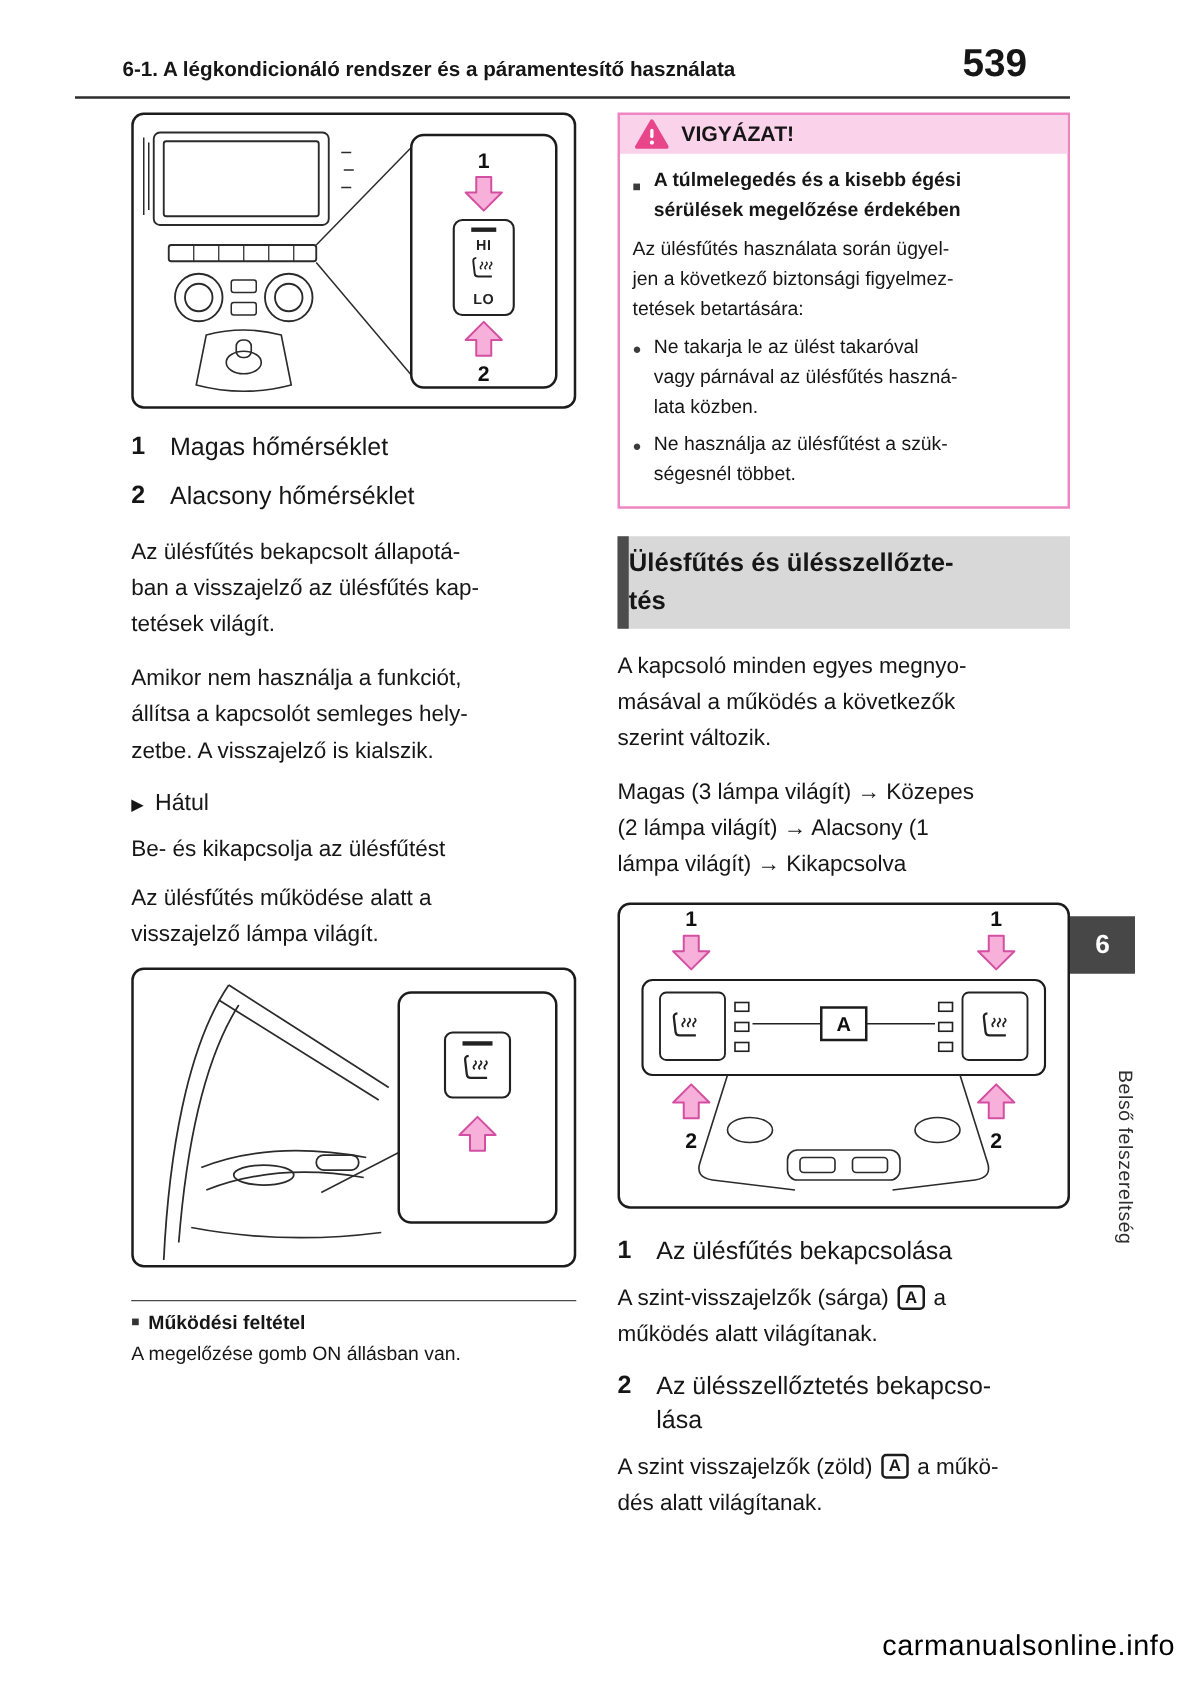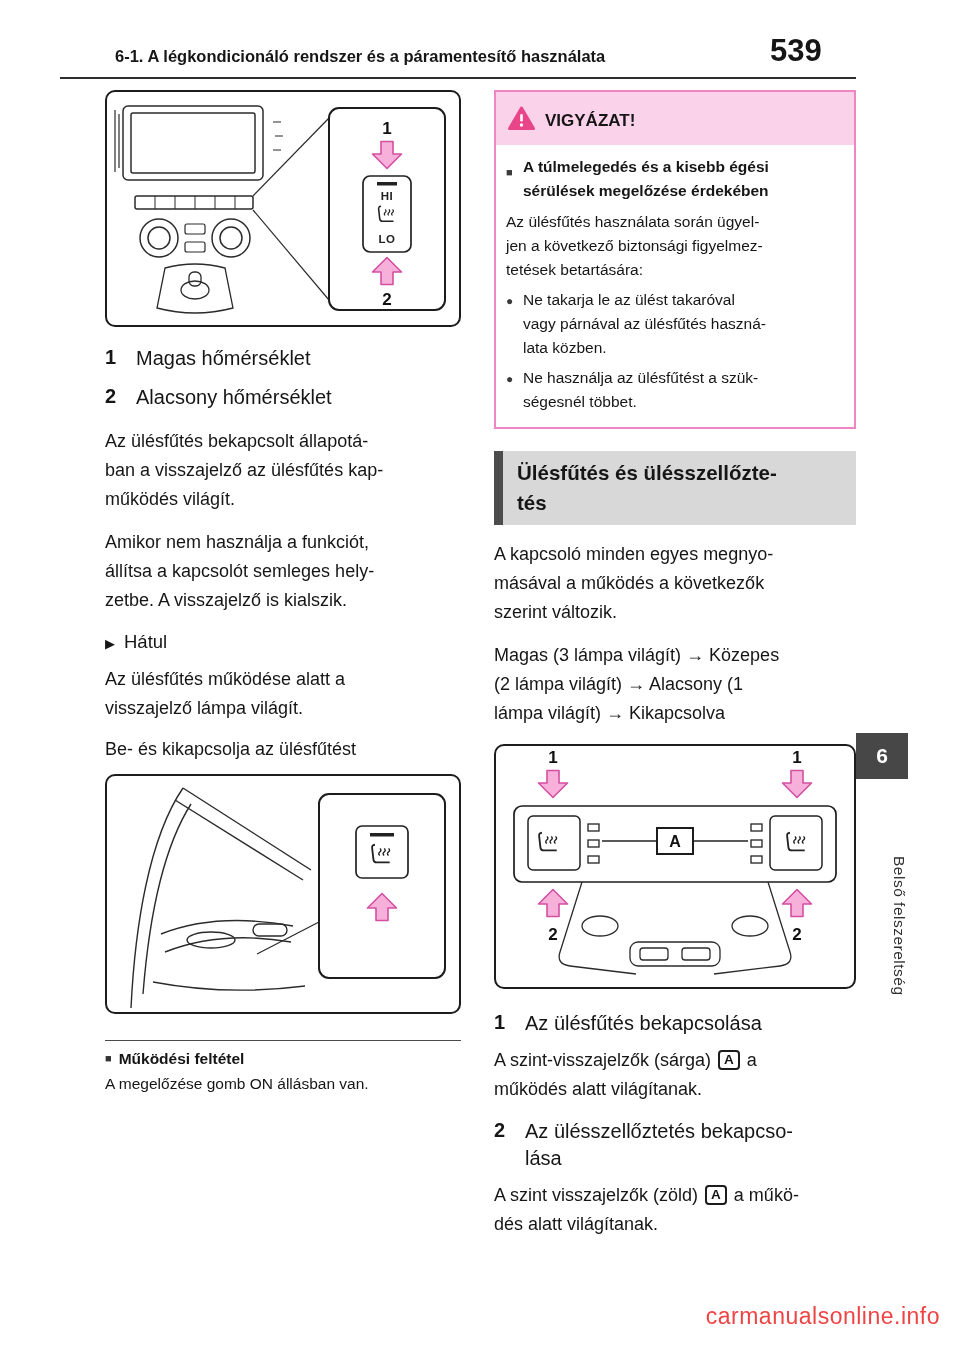--- a/index.html
+++ b/index.html
@@ -1,19 +1,19 @@
 <!DOCTYPE html>
 <html><head>
 <meta charset="utf-8">
 <style>
   *{margin:0;padding:0;box-sizing:border-box}
   html,body{width:960px;height:1352px}
   body{position:relative;background:#fff;color:#161616;font-family:"Liberation Sans",sans-serif;overflow:hidden}
 
-  .header-title{position:absolute;left:115px;top:47px;font-size:16.5px;font-weight:700}
+  .header-title{position:absolute;left:98px;top:47px;font-size:16.5px;font-weight:700}
   .page-number{position:absolute;left:770px;top:33px;width:86px;text-align:left;font-size:31px;font-weight:700}
   .header-rule{position:absolute;left:60px;top:77px;width:796px;height:2px;background:#2e2e2e}
 
   .col{position:absolute;top:90px}
   .col-left{left:105px;width:356px}
   .col-right{left:494px;width:362px}
 
   .body-text{font-size:18px;line-height:29px;white-space:pre-line;margin-bottom:14px}
 
   .fig{border:2px solid #1c1c1c;border-radius:10px;background:#fff;overflow:hidden}
@@ -33,40 +33,40 @@
   .pointer-item{display:flex;align-items:baseline;margin:4px 0 12px}
   .pointer-item .marker{font-size:13px;margin-right:9px}
   .pointer-item .txt{font-size:18.5px}
 
   .note{border-top:1.5px solid #4a4a4a;padding-top:9px;margin-top:24px}
   .note-heading{display:flex;font-weight:700;font-size:15.5px;margin-bottom:7px}
   .note-heading .marker{font-size:11px;margin-right:7px;padding-top:2px;color:#333}
   .note-text{font-size:15.5px}
 
   .warning{border:2.5px solid #ee86c3;margin-bottom:22px}
-  .warning-header{display:flex;align-items:flex-end;gap:10px;background:#fad2e9;padding:14px 12px}
+  .warning-header{display:flex;align-items:center;gap:10px;background:#fad2e9;padding:3px 12px}
   .warning-title{font-size:17px;font-weight:700}
   .warning-body{padding:10px 10px 13px}
   .w-heading{display:flex;font-size:15.5px;font-weight:700;line-height:24px;margin-bottom:7px}
   .w-heading .marker{flex:0 0 17px;font-size:11px;padding-top:5px;color:#3b3b3b}
   .w-heading .txt{white-space:pre-line}
   .w-intro{font-size:15.5px;line-height:24px;white-space:pre-line;margin-bottom:6px}
   .w-bullet{display:flex;font-size:15.5px;line-height:24px;margin-bottom:6px}
   .w-bullet .marker{flex:0 0 17px;font-size:12px;padding-top:1px;color:#3b3b3b}
   .w-bullet .txt{white-space:pre-line}
 
-  .section-header{background:#d8d8d8;border-left:9px solid #4c4c4c;padding:7px 10px 7px 14px;font-size:20.5px;font-weight:700;line-height:30px;white-space:pre-line;margin-bottom:15px}
+  .section-header{background:#d8d8d8;border-left:9px solid #4c4c4c;padding:7px 10px 7px 0;font-size:20.5px;font-weight:700;line-height:30px;white-space:pre-line;margin-bottom:15px}
 
   .ind{font-size:18px;line-height:29px;margin-bottom:13px}
   .pre{white-space:pre-line}
   .a-box{display:inline-block;border:2px solid #1c1c1c;border-radius:4px;font-size:13.5px;font-weight:700;line-height:16px;padding:0 4px;vertical-align:2px;margin:0 2px}
 
   .chapter-tab{position:absolute;left:856px;top:733px;width:52px;height:46px;background:#474747;color:#fff;font-size:21px;font-weight:700;display:flex;align-items:center;justify-content:center}
   .side-label{position:absolute;left:856px;top:786px;width:52px;height:280px;display:flex;justify-content:flex-start;align-items:center;flex-direction:column;writing-mode:vertical-rl;font-size:15.5px;color:#2f2f2f;letter-spacing:.5px}
-  .watermark{position:absolute;right:20px;top:1303px;font-size:23px;color:#ef4444;letter-spacing:.5px}
+  .watermark{position:absolute;right:20px;top:1303px;font-size:23px;color:#000000;letter-spacing:.5px}
 </style>
 </head>
 <body>
 
 <div>
 
   <div class="header-title">6-1. A légkondicionáló rendszer és a páramentesítő használata</div>
   <div class="page-number">539</div>
   <div class="header-rule"></div>
 
@@ -122,33 +122,33 @@
       <span class="num">1</span>
       <span class="txt">Magas hőmérséklet</span>
     </div>
     <div class="num-item" style="margin-bottom:16px">
       <span class="num">2</span>
       <span class="txt">Alacsony hőmérséklet</span>
     </div>
 
     <p class="body-text">Az ülésfűtés bekapcsolt állapotá-
 ban a visszajelző az ülésfűtés kap-
-működés világít.</p>
+tetések világít.</p>
     <p class="body-text" style="margin-bottom:16px">Amikor nem használja a funkciót,
 állítsa a kapcsolót semleges hely-
 zetbe. A visszajelző is kialszik.</p>
 
     <div class="pointer-item">
       <span class="marker">▶</span>
       <span class="txt">Hátul</span>
     </div>
 
+    <p class="body-text" style="margin-bottom:10px">Be- és kikapcsolja az ülésfűtést</p>
     <p class="body-text" style="margin-bottom:12px">Az ülésfűtés működése alatt a
 visszajelző lámpa világít.</p>
-    <p class="body-text" style="margin-bottom:10px">Be- és kikapcsolja az ülésfűtést</p>
 
     <div class="fig fig2">
       <svg width="352" height="236" viewBox="0 0 352 236">
         <g stroke="#2b2b2b" fill="none" stroke-width="1.4">
           <path d="M24,232 C28,150 42,62 76,12"></path>
           <path d="M36,218 C42,142 56,72 84,28"></path>
           <path d="M76,12 L204,94"></path>
           <path d="M68,24 L196,104"></path>
           <path d="M54,158 Q110,136 186,150"></path>
           <path d="M58,176 Q114,154 184,166"></path>

